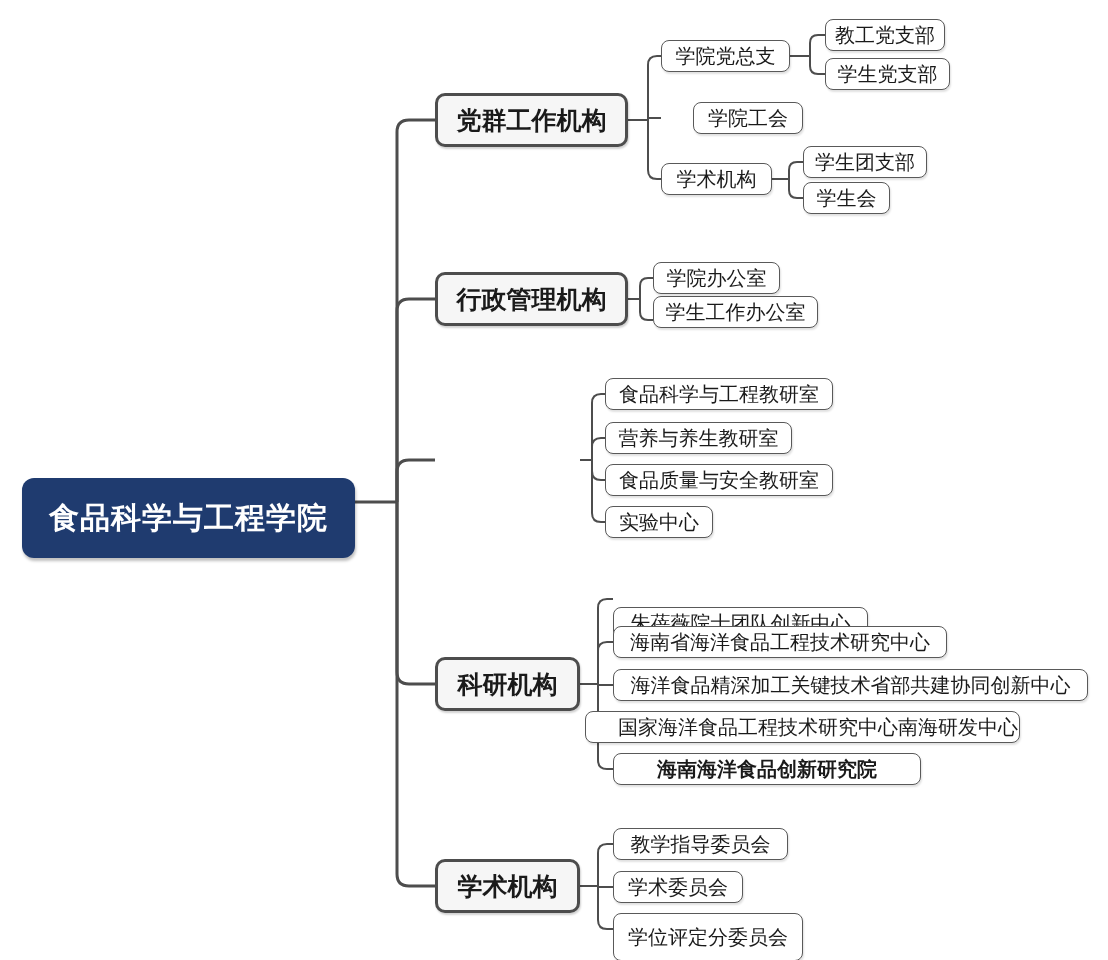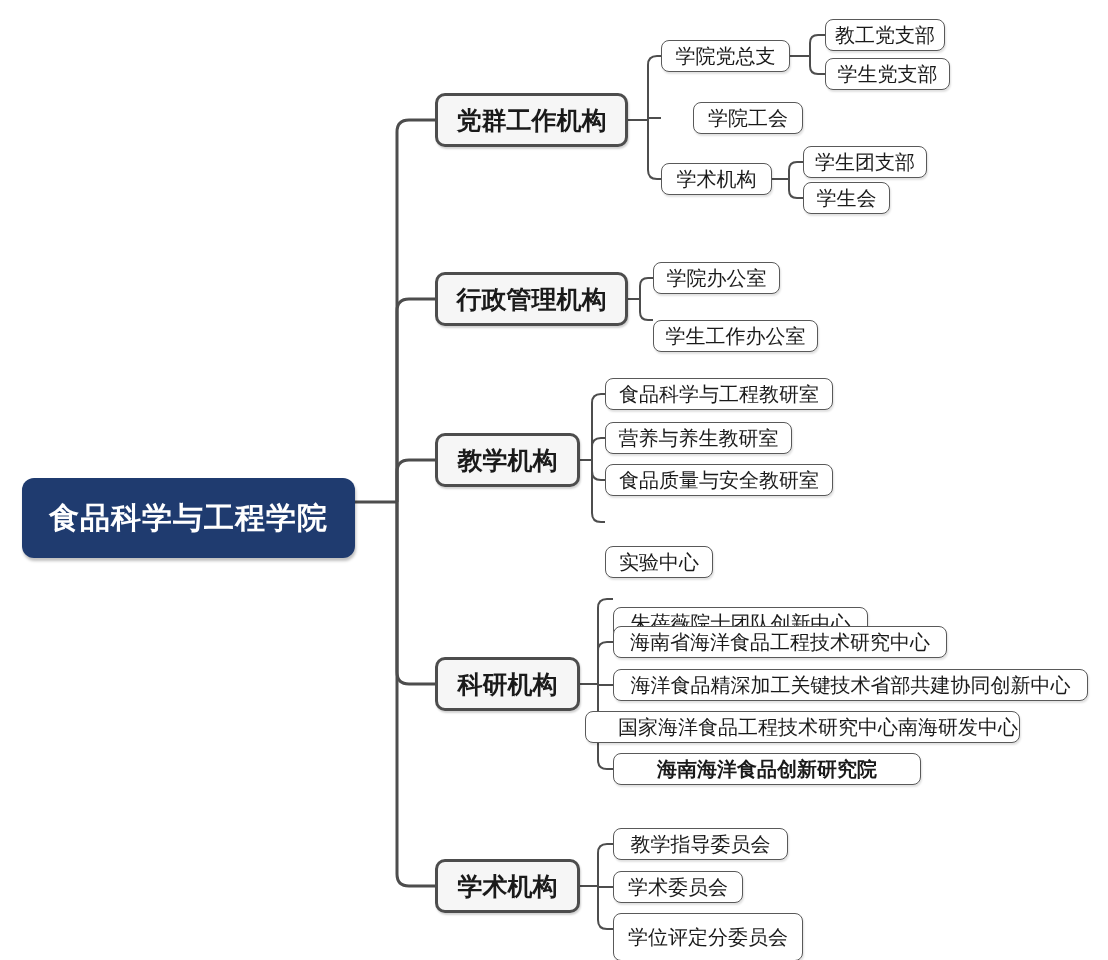--- a/index.html
+++ b/index.html
@@ -104,27 +104,26 @@
   <div class="node leaf" style="left:661px;top:40px;width:129px;height:32px;">学院党总支</div>
   <div class="node leaf" style="left:825px;top:19px;width:120px;height:32px;">教工党支部</div>
   <div class="node leaf" style="left:825px;top:58px;width:125px;height:32px;">学生党支部</div>
   <div class="node leaf" style="left:661px;top:102px;width:110px;height:32px;margin-left:32px;">学院工会</div>
   <div class="node leaf" style="left:661px;top:163px;width:111px;height:32px;">学术机构</div>
   <div class="node leaf" style="left:803px;top:146px;width:124px;height:32px;">学生团支部</div>
   <div class="node leaf" style="left:803px;top:182px;width:87px;height:32px;">学生会</div>
 
   <div class="node branch" style="left:435px;top:272px;width:193px;height:54px;">行政管理机构</div>
   <div class="node leaf" style="left:653px;top:262px;width:127px;height:32px;">学院办公室</div>
-  <div class="node leaf" style="left:653px;top:320px;width:165px;height:32px;">学生工作办公室</div>
+  <div class="node leaf" style="left:653px;top:296px;width:165px;height:32px;">学生工作办公室</div>
 
-  <div class="node branch" style="left:435px;top:433px;width:145px;height:54px;">教学机构</div>
   <div class="node leaf" style="left:605px;top:378px;width:228px;height:32px;">食品科学与工程教研室</div>
   <div class="node leaf" style="left:605px;top:422px;width:187px;height:32px;">营养与养生教研室</div>
   <div class="node leaf" style="left:605px;top:464px;width:228px;height:32px;">食品质量与安全教研室</div>
-  <div class="node leaf" style="left:605px;top:506px;width:108px;height:32px;margin-top:40px;">实验中心</div>
+  <div class="node leaf" style="left:605px;top:506px;width:108px;height:32px;">实验中心</div>
 
   <div class="node branch" style="left:435px;top:657px;width:145px;height:54px;">科研机构</div>
   <div class="node leaf" style="left:613px;top:583px;width:255px;height:32px;margin-top:24px;">朱蓓薇院士团队创新中心</div>
   <div class="node leaf" style="left:613px;top:626px;width:334px;height:32px;">海南省海洋食品工程技术研究中心</div>
   <div class="node leaf" style="left:613px;top:669px;width:475px;height:32px;">海洋食品精深加工关键技术省部共建协同创新中心</div>
   <div class="node leaf" style="left:585px;top:711px;width:435px;height:32px;padding-left:31px;">国家海洋食品工程技术研究中心南海研发中心</div>
   <div class="node leaf" style="left:613px;top:753px;width:308px;height:32px;font-weight:bold;">海南海洋食品创新研究院</div>
 
   <div class="node branch" style="left:435px;top:859px;width:145px;height:54px;">学术机构</div>
   <div class="node leaf" style="left:613px;top:828px;width:175px;height:32px;">教学指导委员会</div>

